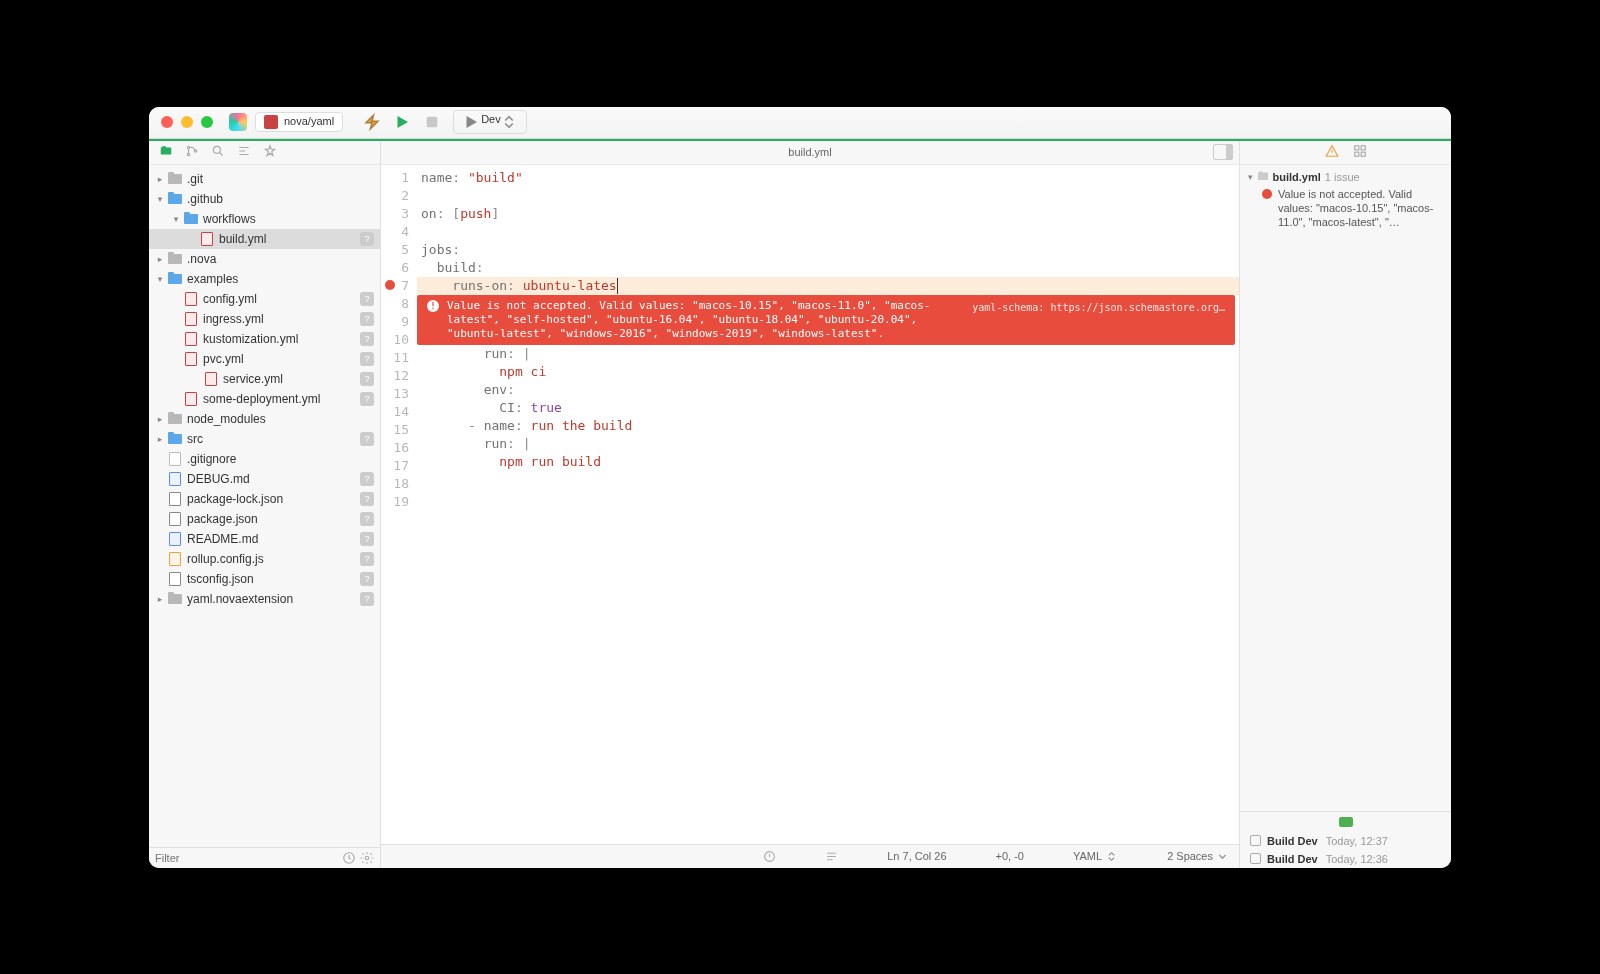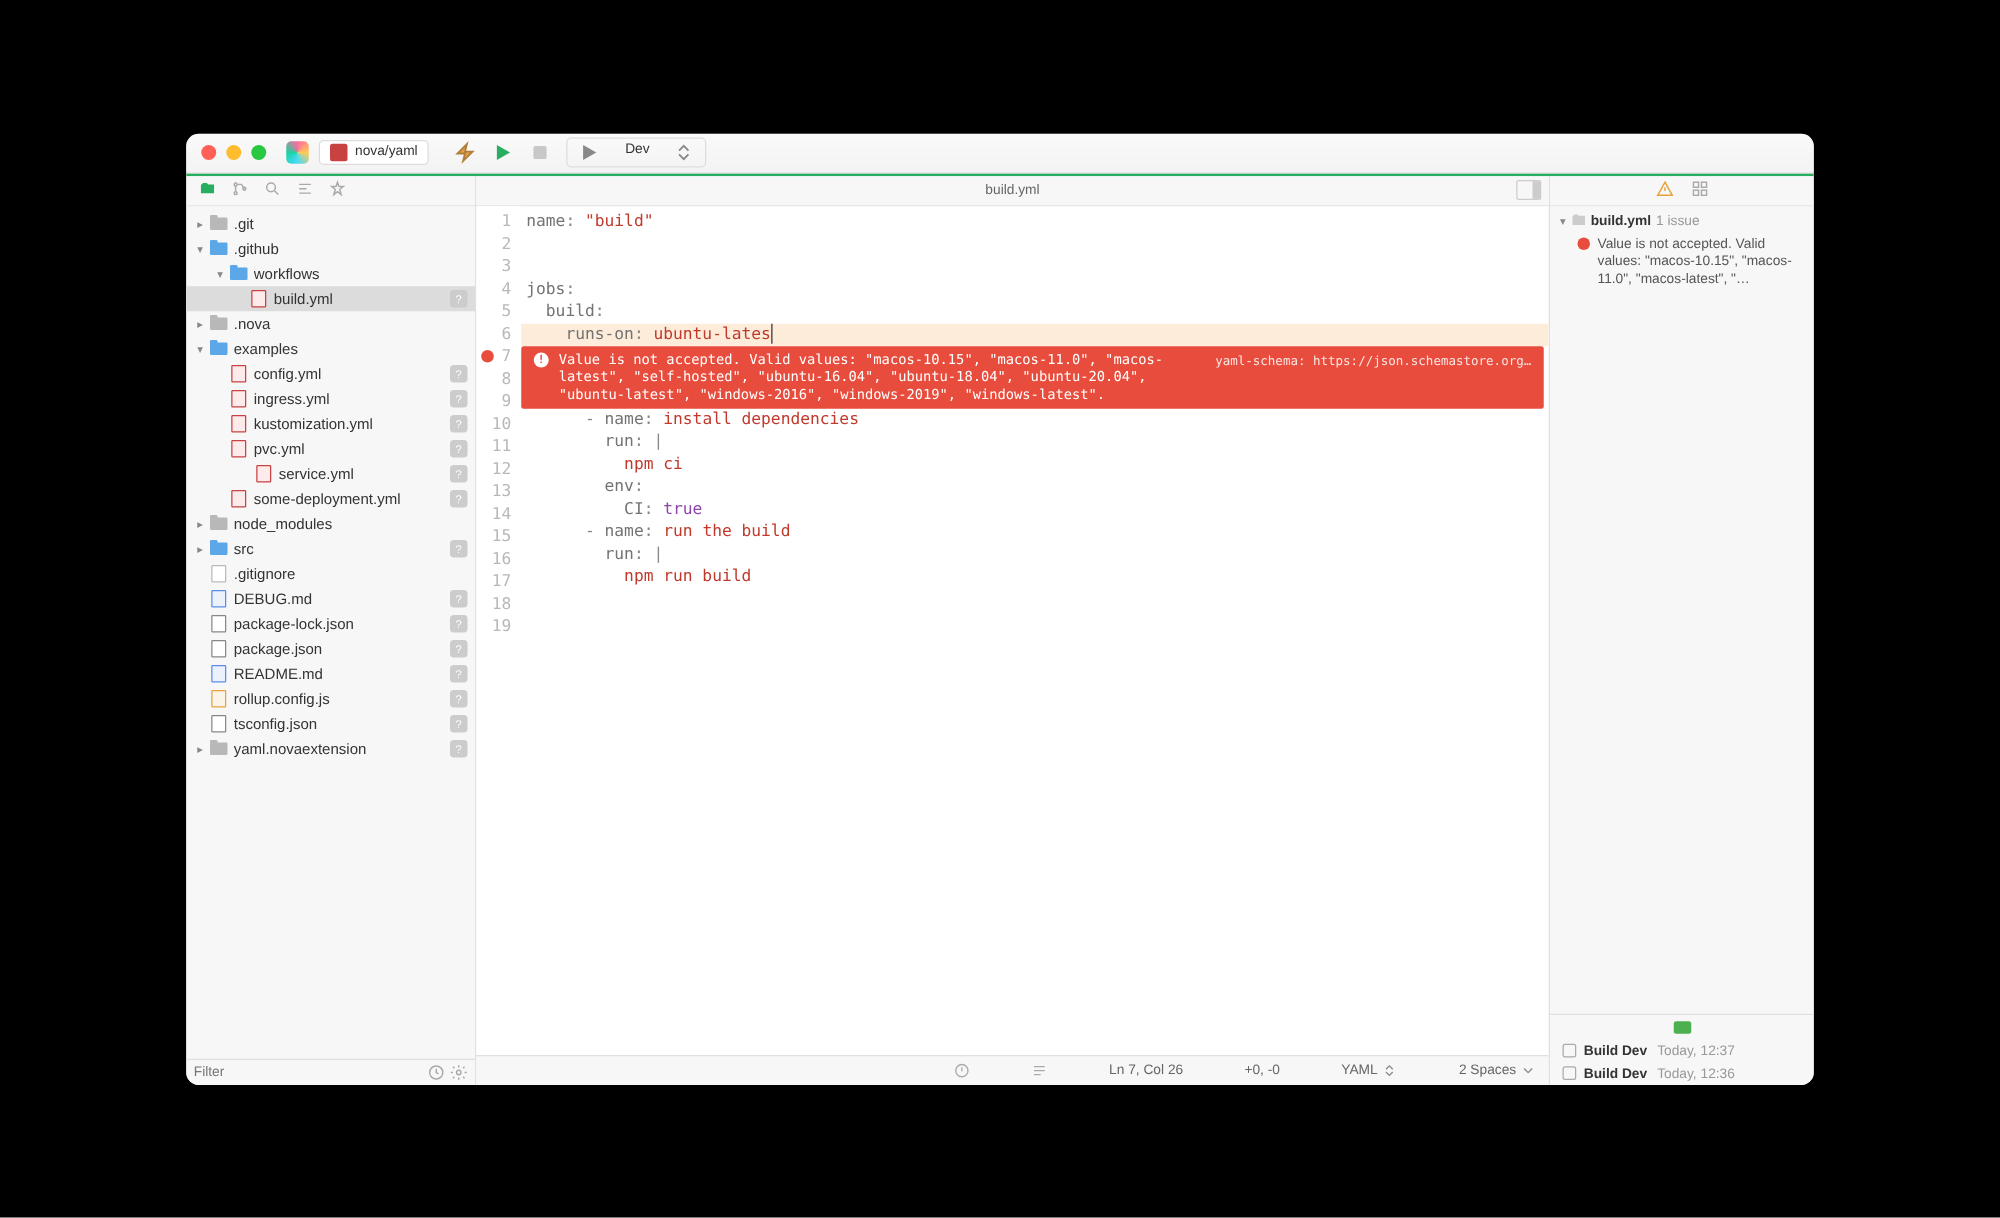--- a/index.html
+++ b/index.html
@@ -7,21 +7,21 @@
 .window { width: 1302px; height: 761px; background: #fff; border-radius: 10px; overflow: hidden; display: flex; flex-direction: column; box-shadow: 0 20px 60px rgba(0,0,0,0.5); }
 .titlebar { height: 32px; background: linear-gradient(#fafafa,#f3f3f3); border-bottom: 1px solid #d8d8d8; display: flex; align-items: center; padding: 0 12px; gap: 8px; }
 .traffic { display: flex; gap: 8px; }
 .tl { width: 12px; height: 12px; border-radius: 50%; }
 .tl.red { background: #ff5f57; } .tl.yellow { background: #febc2e; } .tl.green { background: #28c840; }
 .app-icon { width: 18px; height: 18px; border-radius: 4px; background: conic-gradient(#ff6b9d,#feca57,#48dbfb,#1dd1a1,#ff6b9d); margin-left: 8px; }
 .tab-chip { display: flex; align-items: flex-start; gap: 6px; background: #fff; border: 1px solid #ddd; border-radius: 4px; padding: 2px 8px; font-size: 11px; }
 .tab-chip .icon-yaml { width: 14px; height: 14px; background: #c84242; border-radius: 2px; display: inline-block; }
 .tb-icons { display: flex; align-items: center; gap: 12px; margin-left: 12px; }
 .tb-icons svg, .tb-icons span { width: 18px; height: 18px; }
-.run-config { display: flex; align-items: center; gap: 20px; border: 1px solid #ddd; border-radius: 4px; padding: 2px 8px; font-size: 11px; }
+.run-config { display: flex; align-items: center; gap: 1px; border: 1px solid #ddd; border-radius: 4px; padding: 2px 8px; font-size: 11px; }
 .tb-right { margin-left: auto; display: flex; align-items: center; gap: 12px; }
 
 .body { flex: 1; display: flex; min-height: 0; border-top: 2px solid #27ae60; }
 .sidebar { width: 232px; background: #f7f7f7; border-right: 1px solid #e0e0e0; display: flex; flex-direction: column; }
 .sb-toolbar { height: 24px; display: flex; align-items: center; gap: 12px; padding: 0 10px; border-bottom: 1px solid #e8e8e8; color: #888; }
 .tree { flex: 1; overflow: auto; padding: 4px 0; }
 .tree-item { display: flex; align-items: center; height: 20px; padding-right: 6px; cursor: default; }
 .tree-item.selected { background: #dcdcdc; }
 .tree-item .disclosure { width: 10px; text-align: center; color: #888; font-size: 9px; }
 .tree-item .icon { width: 16px; height: 14px; margin: 0 4px 0 2px; display: inline-flex; align-items: center; justify-content: center; }
@@ -375,30 +375,30 @@
             <div class="ln">14</div>
             <div class="ln">15</div>
             <div class="ln">16</div>
             <div class="ln">17</div>
             <div class="ln">18</div>
             <div class="ln">19</div>
           </div>
         <div class="code" id="code">
             <div class="line"><span class="tok-key">name</span><span class="tok-punc">:</span> <span class="tok-str">"build"</span></div>
             <div class="line">&nbsp;</div>
+            <div class="line"><span class="tok-key">on</span><span class="tok-punc">:</span> <span class="tok-punc">[</span><span class="tok-val">push</span><span class="tok-punc">]</span></div>
             <div class="line">&nbsp;</div>
             <div class="line"><span class="tok-key">jobs</span><span class="tok-punc">:</span></div>
             <div class="line">  <span class="tok-key">build</span><span class="tok-punc">:</span></div>
             <div class="line err">    <span class="tok-key">runs-on</span><span class="tok-punc">:</span> <span class="tok-val">ubuntu-lates</span><span class="text-cursor"></span></div>
             <div class="err-banner">
               <div class="eicon">!</div>
               <div class="msg">Value is not accepted. Valid values: "macos-10.15", "macos-11.0", "macos-latest", "self-hosted", "ubuntu-16.04", "ubuntu-18.04", "ubuntu-20.04", "ubuntu-latest", "windows-2016", "windows-2019", "windows-latest".</div>
               <div class="src">yaml-schema: https://json.schemastore.org…</div>
             </div>
-            <div class="line">      <span class="tok-punc">-</span> <span class="tok-key">name</span><span class="tok-punc">:</span> <span class="tok-val">install dependencies</span></div>
             <div class="line">        <span class="tok-key">run</span><span class="tok-punc">:</span> <span class="tok-punc">|</span></div>
             <div class="line">          <span class="tok-val">npm ci</span></div>
             <div class="line">        <span class="tok-key">env</span><span class="tok-punc">:</span></div>
             <div class="line">          <span class="tok-key">CI</span><span class="tok-punc">:</span> <span class="tok-bool">true</span></div>
             <div class="line">      <span class="tok-punc">-</span> <span class="tok-key">name</span><span class="tok-punc">:</span> <span class="tok-val">run the build</span></div>
             <div class="line">        <span class="tok-key">run</span><span class="tok-punc">:</span> <span class="tok-punc">|</span></div>
             <div class="line">          <span class="tok-val">npm run build</span></div>
             <div class="line">&nbsp;</div>
           </div>
       </div>

